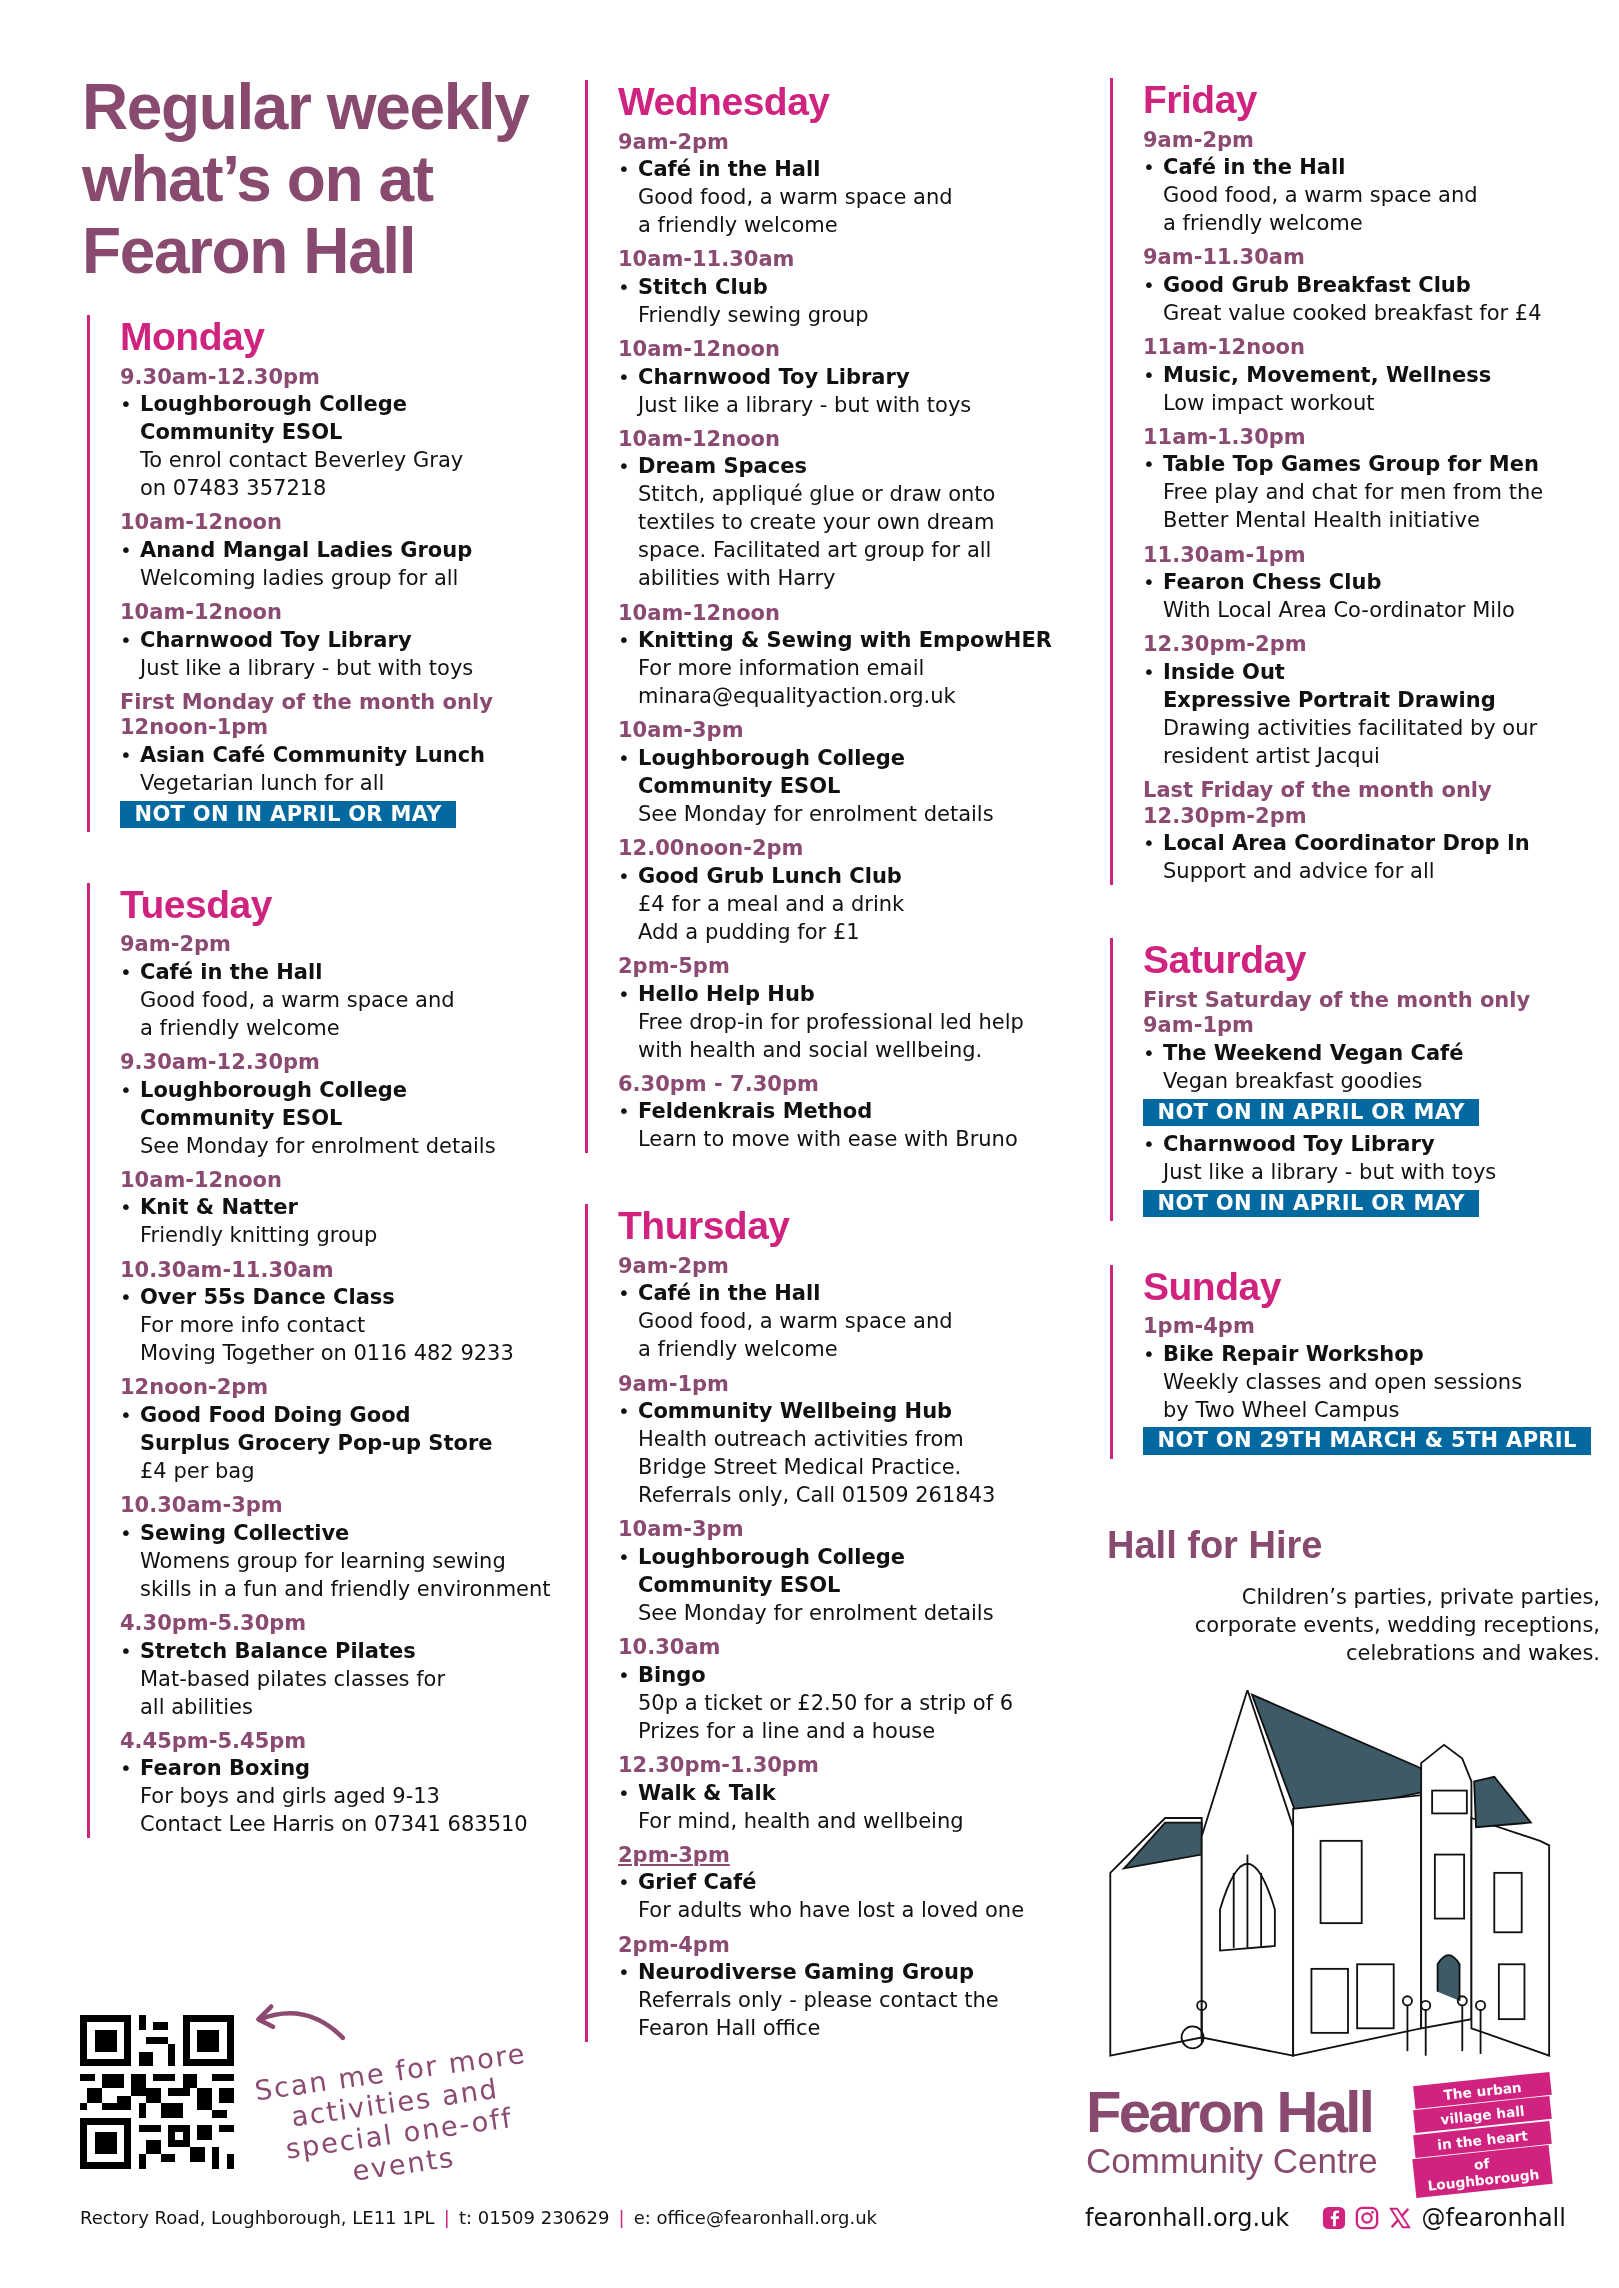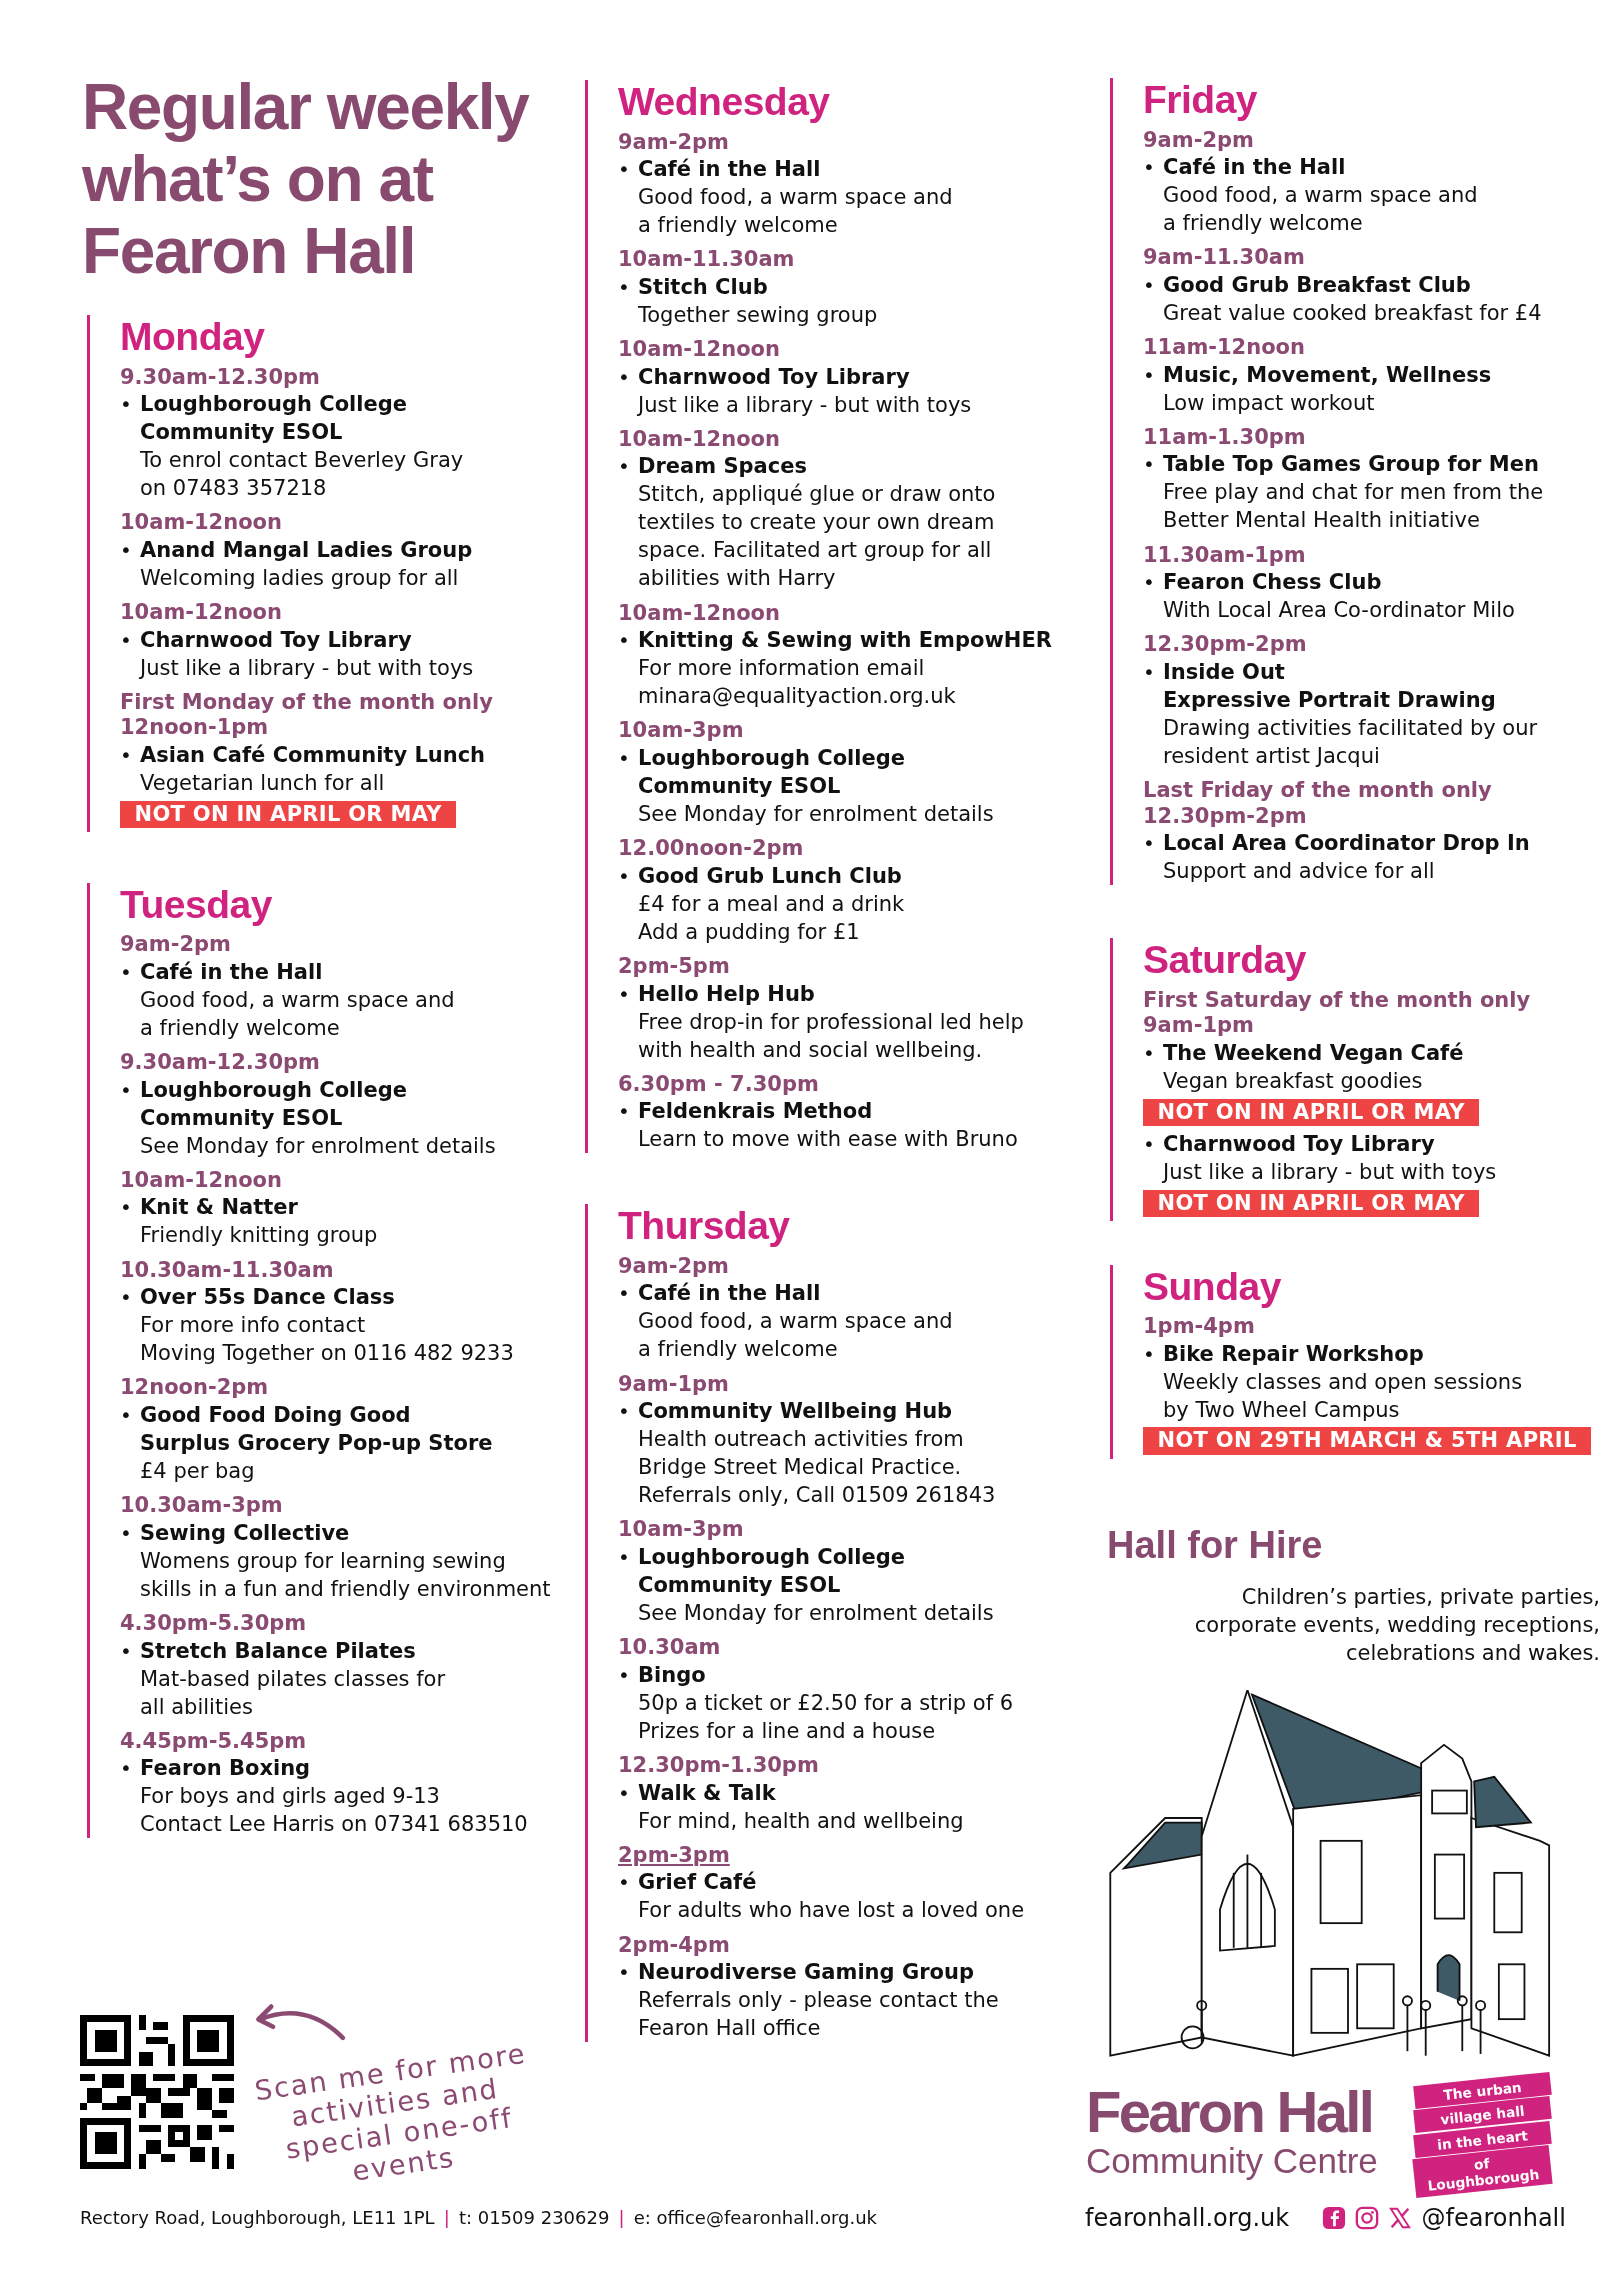--- a/index.html
+++ b/index.html
@@ -11,21 +11,21 @@
   .col { position: absolute; }
   .day { position: relative; padding-left: 30px; border-left: 3.7px solid #d0237f; margin-bottom: 57px; }
   .day h2 { margin: 0 0 5.5px 0; font-family: "Liberation Sans", sans-serif; font-weight: bold;
             font-size: 39px; line-height: 44px; color: #d0237f; letter-spacing: -0.5px; }
   .slot { margin-bottom: 8.2px; }
   .time { font-size: 21px; line-height: 25.6px; color: #8b4a72; font-weight: 600; }
   .ev { position: relative; padding-left: 20px; }
   .ev .bullet { position: absolute; left: 0; top: 0; font-size: 20px; line-height: 28px; }
   .ev .name { font-size: 21px; line-height: 28px; font-weight: bold; color: #111; }
   .ev .desc { font-size: 21px; line-height: 28px; color: #111; }
-  .badge { display: inline-block; background: #ef4444; color: #fff; font-weight: bold;
+  .badge { display: inline-block; background: #0369a1; color: #fff; font-weight: bold;
            font-size: 21px; line-height: 27.4px; padding: 0 14.6px; margin: 3.7px 0 3.7px 0; letter-spacing: 0.3px; }
   .hire h2 { margin: 0 0 16.4px 0; font-family: "Liberation Sans", sans-serif; font-weight: bold;
              font-size: 38px; color: #884a6e; }
   .hire p { margin: 0; font-size: 21px; line-height: 28px; text-align: right; }
   .qr { position: absolute; left: 80px; top: 2015px; width: 154px; height: 154px; }
   .scan { position: absolute; left: 251px; top: 2056px; width: 292px;
           font-family: "DejaVu Sans", sans-serif; font-size: 27.4px; line-height: 31px; color: #8b4a72;
           text-align: center; transform: rotate(-8deg); letter-spacing: 1.8px; }
   .arrow { position: absolute; left: 251px; top: 2001px; }
   .footer-left { position: absolute; left: 80px; top: 2207px; font-size: 18px; color: #111; }
@@ -172,21 +172,21 @@
           <div class="name">Café in the Hall</div>
           <div class="desc">Good food, a warm space and</div>
           <div class="desc">a friendly welcome</div>
         </div>
       </div>
       <div class="slot">
         <div class="time" style="white-space: pre-line;">10am-11.30am</div>
         <div class="ev">
           <span class="bullet">•</span>
           <div class="name">Stitch Club</div>
-          <div class="desc">Together sewing group</div>
+          <div class="desc">Friendly sewing group</div>
         </div>
       </div>
       <div class="slot">
         <div class="time" style="white-space: pre-line;">10am-12noon</div>
         <div class="ev">
           <span class="bullet">•</span>
           <div class="name">Charnwood Toy Library</div>
           <div class="desc">Just like a library - but with toys</div>
         </div>
       </div>

